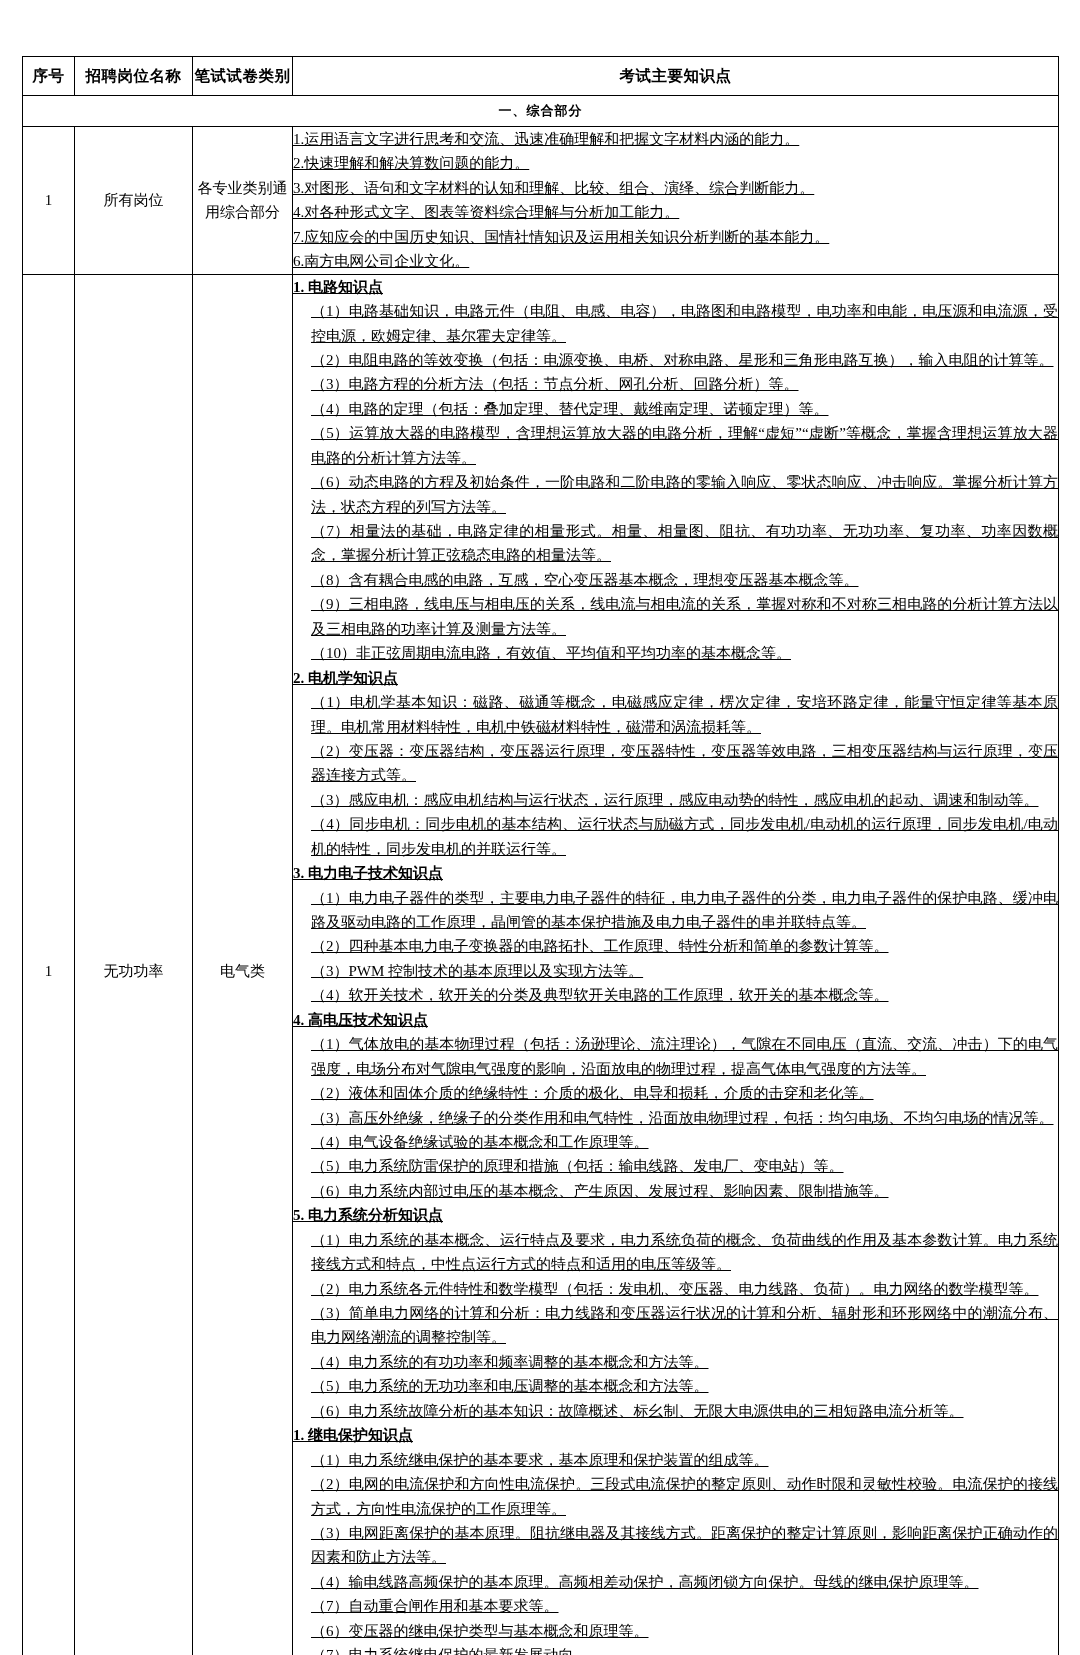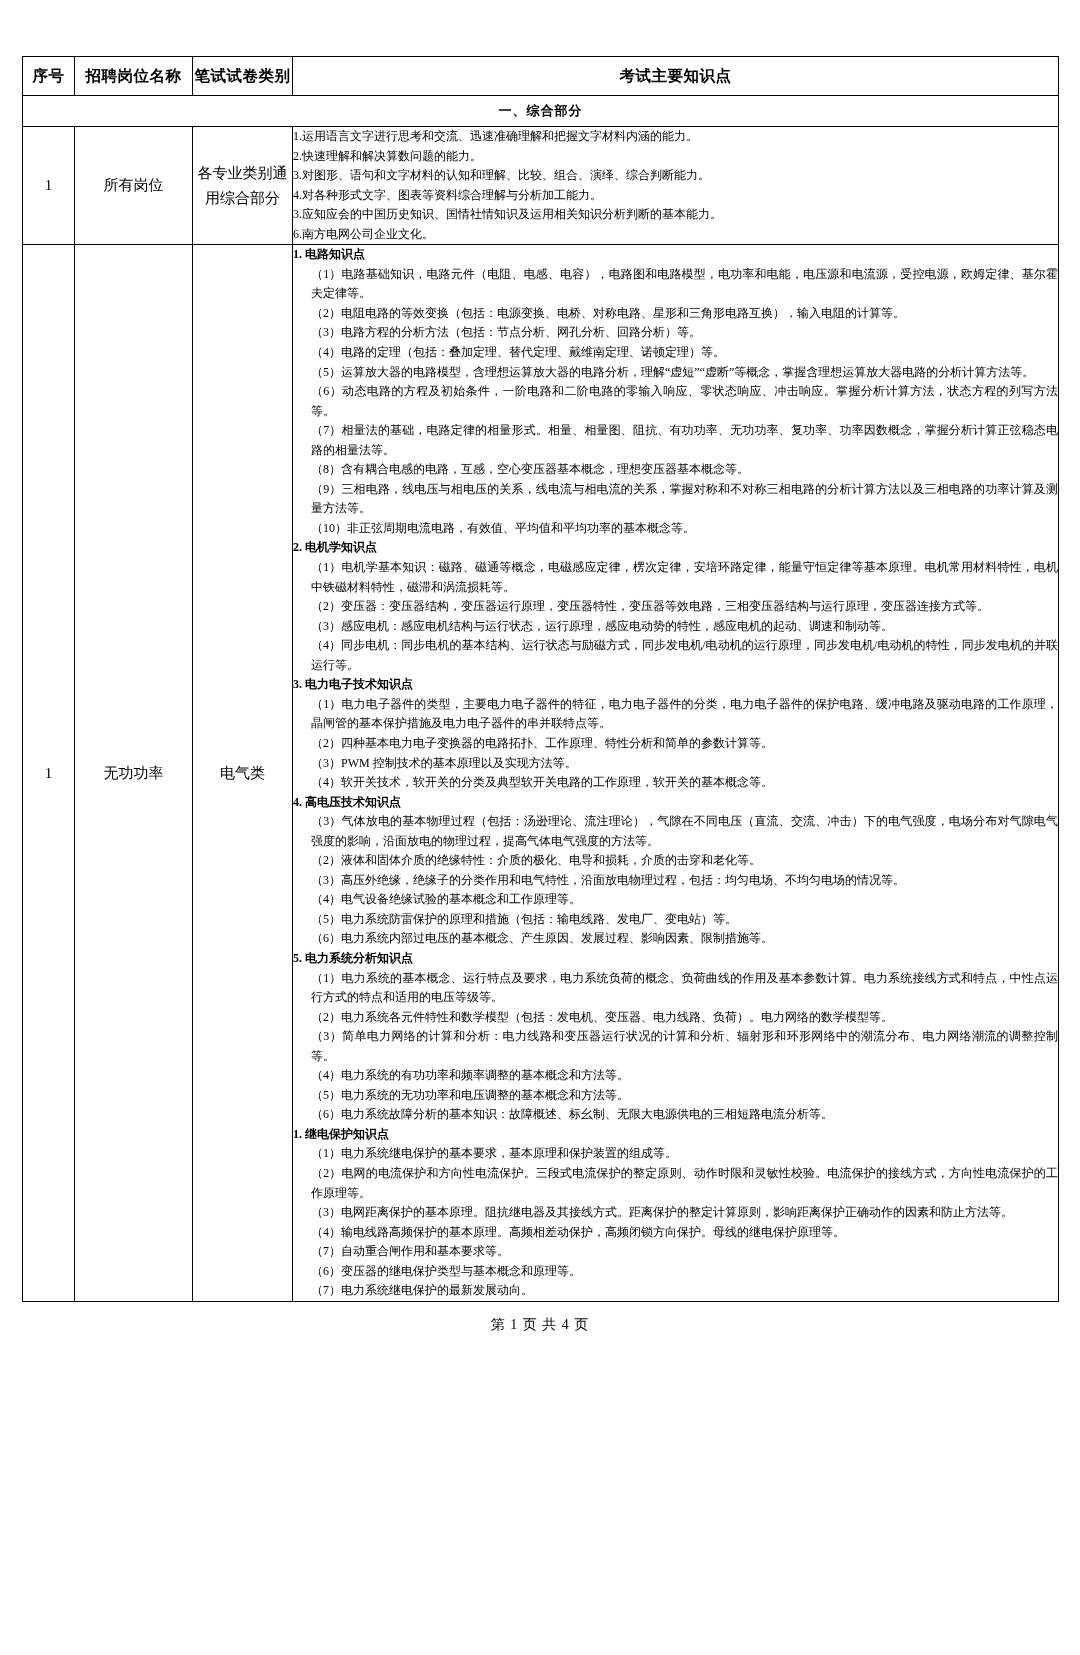--- a/index.html
+++ b/index.html
@@ -51,23 +51,24 @@
   }
   td.section-cell {
     text-align: center;
     font-weight: bold;
     font-size: 13px;
     height: 30px;
     letter-spacing: 1px;
   }
   td.content-cell {
     padding: 5px 10px 7px 10px;
-    font-size: 12px;
+    font-size: 15px;
     line-height: 1.63;
     text-align: justify;
+    text-decoration: underline;
   }
   .line {
     margin: 0;
     padding: 0;
   }
   .lvl1 {
     font-weight: bold;
   }
   .indent {
     text-indent: 0;
@@ -110,21 +111,21 @@
       </tr>
       <tr>
         <td class="center-cell">1</td>
         <td class="center-cell">所有岗位</td>
         <td class="center-cell">各专业类别通用综合部分</td>
         <td class="content-cell">
           <p class="line">1.运用语言文字进行思考和交流、迅速准确理解和把握文字材料内涵的能力。</p>
           <p class="line">2.快速理解和解决算数问题的能力。</p>
           <p class="line">3.对图形、语句和文字材料的认知和理解、比较、组合、演绎、综合判断能力。</p>
           <p class="line">4.对各种形式文字、图表等资料综合理解与分析加工能力。</p>
-          <p class="line">3.应知应会的中国历史知识、国情社情知识及运用相关知识分析判断的基本能力。</p>
+          <p class="line">7.应知应会的中国历史知识、国情社情知识及运用相关知识分析判断的基本能力。</p>
           <p class="line">6.南方电网公司企业文化。</p>
         </td>
       </tr>
       <tr>
         <td class="center-cell">1</td>
         <td class="center-cell">无功功率</td>
         <td class="center-cell">电气类</td>
         <td class="content-cell" id="prof-content">
             <p class="line lvl1 hang">1. 电路知识点</p>
             <p class="line indent">（1）电路基础知识，电路元件（电阻、电感、电容），电路图和电路模型，电功率和电能，电压源和电流源，受控电源，欧姆定律、基尔霍夫定律等。</p>
@@ -141,21 +142,21 @@
             <p class="line indent">（1）电机学基本知识：磁路、磁通等概念，电磁感应定律，楞次定律，安培环路定律，能量守恒定律等基本原理。电机常用材料特性，电机中铁磁材料特性，磁滞和涡流损耗等。</p>
             <p class="line indent">（2）变压器：变压器结构，变压器运行原理，变压器特性，变压器等效电路，三相变压器结构与运行原理，变压器连接方式等。</p>
             <p class="line indent">（3）感应电机：感应电机结构与运行状态，运行原理，感应电动势的特性，感应电机的起动、调速和制动等。</p>
             <p class="line indent">（4）同步电机：同步电机的基本结构、运行状态与励磁方式，同步发电机/电动机的运行原理，同步发电机/电动机的特性，同步发电机的并联运行等。</p>
             <p class="line lvl1 hang">3. 电力电子技术知识点</p>
             <p class="line indent">（1）电力电子器件的类型，主要电力电子器件的特征，电力电子器件的分类，电力电子器件的保护电路、缓冲电路及驱动电路的工作原理，晶闸管的基本保护措施及电力电子器件的串并联特点等。</p>
             <p class="line indent">（2）四种基本电力电子变换器的电路拓扑、工作原理、特性分析和简单的参数计算等。</p>
             <p class="line indent">（3）PWM 控制技术的基本原理以及实现方法等。</p>
             <p class="line indent">（4）软开关技术，软开关的分类及典型软开关电路的工作原理，软开关的基本概念等。</p>
             <p class="line lvl1 hang">4. 高电压技术知识点</p>
-            <p class="line indent">（3）气体放电的基本物理过程（包括：汤逊理论、流注理论），气隙在不同电压（直流、交流、冲击）下的电气强度，电场分布对气隙电气强度的影响，沿面放电的物理过程，提高气体电气强度的方法等。</p>
+            <p class="line indent">（1）气体放电的基本物理过程（包括：汤逊理论、流注理论），气隙在不同电压（直流、交流、冲击）下的电气强度，电场分布对气隙电气强度的影响，沿面放电的物理过程，提高气体电气强度的方法等。</p>
             <p class="line indent">（2）液体和固体介质的绝缘特性：介质的极化、电导和损耗，介质的击穿和老化等。</p>
             <p class="line indent">（3）高压外绝缘，绝缘子的分类作用和电气特性，沿面放电物理过程，包括：均匀电场、不均匀电场的情况等。</p>
             <p class="line indent">（4）电气设备绝缘试验的基本概念和工作原理等。</p>
             <p class="line indent">（5）电力系统防雷保护的原理和措施（包括：输电线路、发电厂、变电站）等。</p>
             <p class="line indent">（6）电力系统内部过电压的基本概念、产生原因、发展过程、影响因素、限制措施等。</p>
             <p class="line lvl1 hang">5. 电力系统分析知识点</p>
             <p class="line indent">（1）电力系统的基本概念、运行特点及要求，电力系统负荷的概念、负荷曲线的作用及基本参数计算。电力系统接线方式和特点，中性点运行方式的特点和适用的电压等级等。</p>
             <p class="line indent">（2）电力系统各元件特性和数学模型（包括：发电机、变压器、电力线路、负荷）。电力网络的数学模型等。</p>
             <p class="line indent">（3）简单电力网络的计算和分析：电力线路和变压器运行状况的计算和分析、辐射形和环形网络中的潮流分布、电力网络潮流的调整控制等。</p>
             <p class="line indent">（4）电力系统的有功功率和频率调整的基本概念和方法等。</p>

